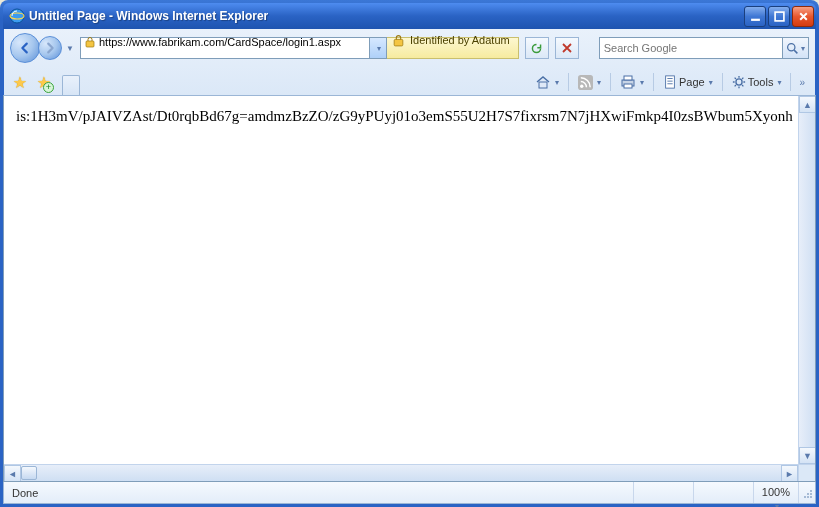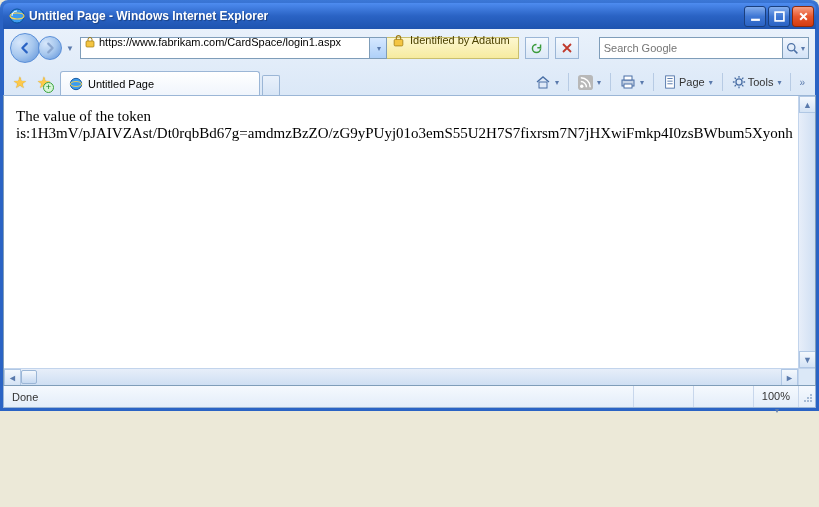--- a/index.html
+++ b/index.html
@@ -4,21 +4,21 @@
 <style>
   * { box-sizing: border-box; margin: 0; padding: 0; }
   html, body { height: 100%; }
   body {
     font-family: Tahoma, "Segoe UI", sans-serif;
     font-size: 11px;
     background: #ece9d8;
     overflow: hidden;
   }
   .window {
-    width: 819px; height: 411px;
+    width: 819px; height: 507px;
     background: linear-gradient(to bottom, #3b77d6 0%, #2a63c4 4%, #2a63c4 100%);
     border-radius: 8px 8px 0 0;
     position: relative;
     padding: 3px;
     display: flex;
     flex-direction: column;
   }
   
   .titlebar {
     height: 26px;
@@ -363,27 +363,20 @@
       <div class="fav-icons">
         <div class="fav-btn">
             <span class="star">★</span>
           </div>
         <div class="fav-btn star-plus">
             <span class="star">★</span>
           </div>
       </div>
 
       <div class="tabs">
-        <div class="tab">
-          <svg class="ie-small" viewBox="0 0 16 16">
-              <circle cx="8" cy="8" r="6.5" fill="#3b9bf0" stroke="#0a4f97"></circle>
-              <ellipse cx="8" cy="8" rx="6.5" ry="2.8" fill="none" stroke="#ffd54a"></ellipse>
-            </svg>
-          <span>Untitled Page</span>
-        </div>
         <div class="newtab"></div>
       </div>
 
       <div class="toolbar-right">
         <div class="tb-btn">
           <svg width="16" height="16" viewBox="0 0 16 16">
               <path d="M2 8l6-5 6 5" fill="none" stroke="#4a6fa5" stroke-width="1.4"></path>
               <rect x="4" y="8" width="8" height="6" fill="#dfe9f7" stroke="#4a6fa5"></rect>
             </svg>
             <span class="drop-arrow">▾</span>
@@ -427,21 +420,20 @@
             <span class="drop-arrow">▾</span>
         </div>
         <div class="tb-sep"></div>
         <div class="chevrons">»</div>
       </div>
     </div>
   </div>
 
   <div class="content-wrap">
     <div class="content">
-      <div>The value of the token</div>
       <div>is:1H3mV/pJAIVZAst/Dt0rqbBd67g=amdmzBzZO/zG9yPUyj01o3emS55U2H7S7fixrsm7N7jHXwiFmkp4I0zsBWbum5Xyonh</div>
     </div>
     <div class="vscroll">
       <div class="arrow up">▲</div>
       <div class="arrow down">▼</div>
     </div>
     <div class="hscroll">
       <div class="arrow left">◄</div>
       <div class="thumb"></div>
       <div class="arrow right">►</div>

